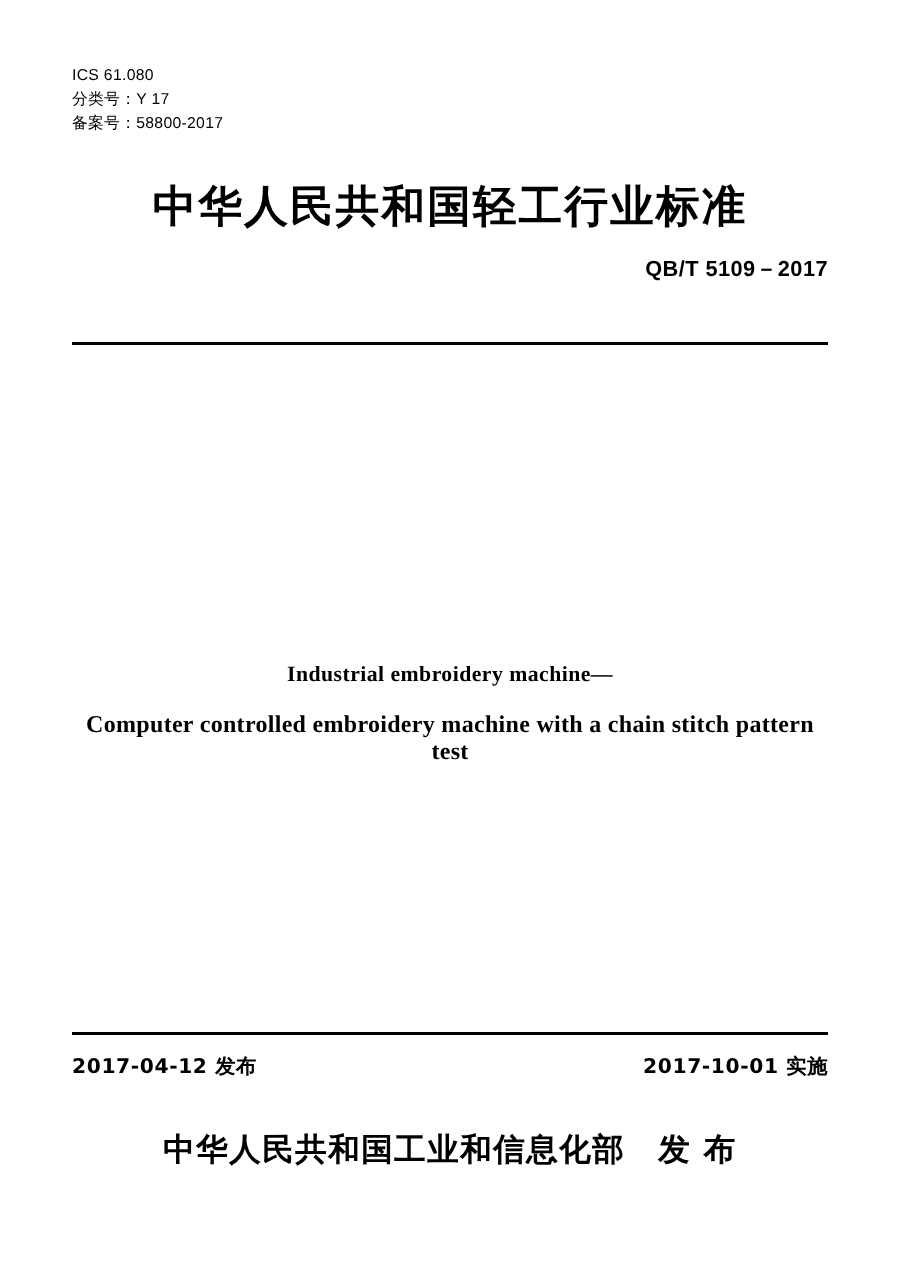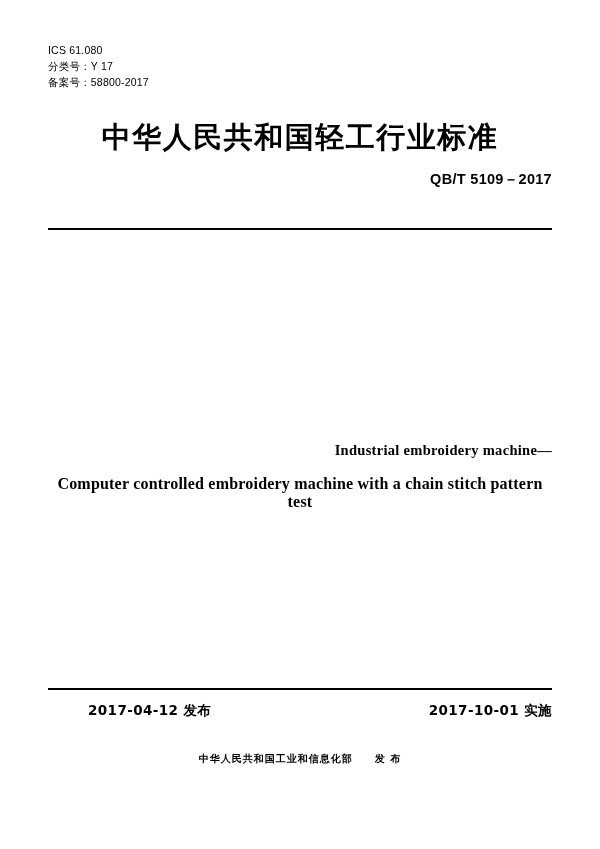--- a/index.html
+++ b/index.html
@@ -113,52 +113,50 @@
     left: 48px;
     right: 48px;
     text-align: center;
     font-family: "Liberation Serif", serif;
     font-weight: bold;
   }
   .en-title .en1 {
     font-size: 14.5px;
     letter-spacing: 0.3px;
     margin-bottom: 16px;
-    text-align: right;
   }
   .en-title .en2 {
     font-size: 16px;
     letter-spacing: 0.2px;
   }
 
   
   .dates {
     position: absolute;
     top: 702px;
     left: 48px;
     right: 48px;
     display: flex;
     justify-content: space-between;
     font-family: "DejaVu Sans", sans-serif;
     font-weight: bold;
     font-size: 13.5px;
     letter-spacing: 0.4px;
-    margin-left: 40px;
   }
 
   
   .publisher {
     position: absolute;
     top: 752px;
     left: 0;
     right: 0;
     text-align: center;
     font-family: "DejaVu Sans", sans-serif;
     font-weight: bold;
-    font-size: 10px;
+    font-size: 21px;
     letter-spacing: 1px;
   }
   .publisher .gap {
     display: inline-block;
     width: 22px;
   }
 </style>
 </head>
 <body>
 

